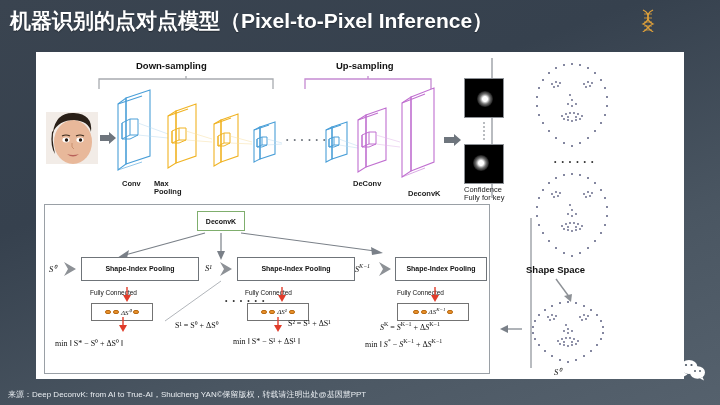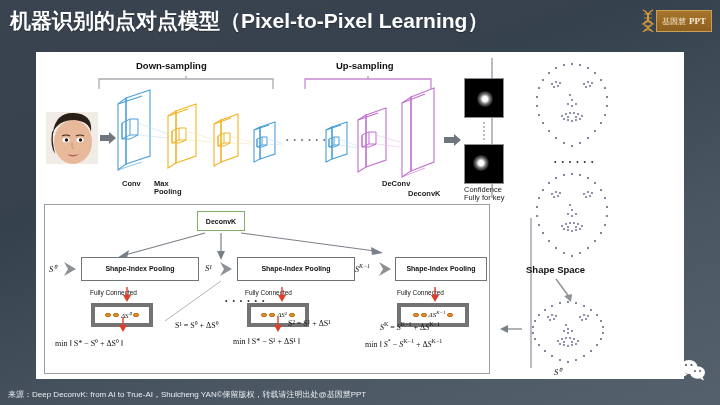--- a/index.html
+++ b/index.html
@@ -75,22 +75,22 @@
     font-size: 7px; font-weight:bold; color:#111;
     display:flex; align-items:center; justify-content:center;
     text-align:center; line-height:1.1;
   }
   .deconvk-box {
     position:absolute; border:1px solid #7fae6d; background:#fff;
     font-size: 7px; font-weight:bold; color:#111;
     display:flex; align-items:center; justify-content:center;
   }
   .fcbox {
-    position:absolute; border:4px solid #737373; background:#fff;
-    height: 24px; display:flex; align-items:center; justify-content:center; gap:2px;
+    position:absolute; border:1px solid #737373; background:#fff;
+    height: 18px; display:flex; align-items:center; justify-content:center; gap:2px;
     padding: 0 3px;
   }
   .pill { width:6px; height:4px; border-radius:3px; background:#e8902a; border:1px solid #b96a12; }
   .fcbox .dtxt { font-family:"Liberation Serif", serif; font-style:italic; font-size:7px; color:#111; }
   .fctitle { position:absolute; font-size:6.5px; color:#111; white-space:nowrap; }
   .formula {
     position:absolute; font-family:"Liberation Serif", serif; font-size: 8px;
     color:#111; white-space:nowrap;
   }
   .formula i { font-style: italic; }
@@ -120,33 +120,29 @@
     display:flex; align-items:center; gap:6px;
   }
   .wm-label { color:#f0f3f6; font-size:15px; }
   svg { display:block; overflow: visible; }
   .pcloud { position:absolute; }
 </style>
 </head>
 <body>
 
 <div class="title-bar">
-  <div class="title-text">机器识别的点对点模型（Pixel-to-Pixel Learning）</div>
+  <div class="title-text">机器识别的点对点模型（Pixel-to-Pixel Inference）</div>
 </div>
 
 <div class="brand-logo">
   <svg class="brand-dna" viewBox="0 0 16 24">
     <path d="M3 1 C13 6, 3 10, 13 15 C3 19, 13 22, 13 23" fill="none" stroke="#e0a13a" stroke-width="1.3"></path>
     <path d="M13 1 C3 6, 13 10, 3 15 C13 19, 3 22, 3 23" fill="none" stroke="#e0a13a" stroke-width="1.3"></path>
     <path d="M4 5 H12 M4 9 H12 M4 13 H12 M4 17 H12 M4 21 H12" stroke="#e0a13a" stroke-width="0.8"></path>
   </svg>
-  <div class="brand-plate">
-    <span class="brand-cn">基因慧</span>
-    <span class="brand-ppt">PPT</span>
-  </div>
 </div>
 
 <div class="slide">
 
   <div class="vsep" style="left:455px; top:6px; width:2px; height:140px;"></div>
   <div class="vsep" style="left:494px; top:166px; width:2px; height:150px;"></div>
 
   <div class="net-area">
 
     <div class="headlbl" style="left:100px; top:8px;">Down-sampling</div>
@@ -234,21 +230,21 @@
     </svg>
 
     <svg style="position:absolute; left:320px; top:56px;" width="38" height="70">
       <path d="M10 7 L30 0 L30 52 L10 59 Z" fill="none" stroke="#c06fd0" stroke-width="1.1"></path>
       <path d="M2 12 L10 7 L10 59 L2 64 Z" fill="none" stroke="#c06fd0" stroke-width="1.1"></path>
       <path d="M2 12 L22 5" fill="none" stroke="#c06fd0" stroke-width="1.1"></path>
       <path d="M6 27 L13 24 L20 24 L20 36 L13 39 L6 39 Z" fill="none" stroke="#c06fd0" stroke-width="1"></path>
       <path d="M6 27 L6 39 M13 24 L13 36 M6 39 L13 36 L20 36" fill="none" stroke="#c06fd0" stroke-width="1"></path>
       <path d="M20 27 L44 34 M20 36 L44 39" stroke="#e0b6e8" stroke-width="0.5"></path>
     </svg>
-    <div class="lbl b" style="left:338px; top:128px;padding-left:8px;">DeConv</div>
+    <div class="lbl b" style="left:309px; top:128px;padding-left:8px;">DeConv</div>
 
     <svg style="position:absolute; left:364px; top:36px;" width="42" height="98">
       <path d="M11 9 L34 0 L34 74 L11 83 Z" fill="none" stroke="#c06fd0" stroke-width="1.1"></path>
       <path d="M2 15 L11 9 L11 83 L2 89 Z" fill="none" stroke="#c06fd0" stroke-width="1.1"></path>
       <path d="M2 15 L25 6" fill="none" stroke="#c06fd0" stroke-width="1.1"></path>
       <path d="M2 89 L25 80" fill="none" stroke="#c06fd0" stroke-width="0.6"></path>
     </svg>
     <div class="lbl b" style="left:372px; top:138px;">DeconvK</div>
 
     <svg style="position:absolute; left:408px; top:82px;" width="17" height="12">

